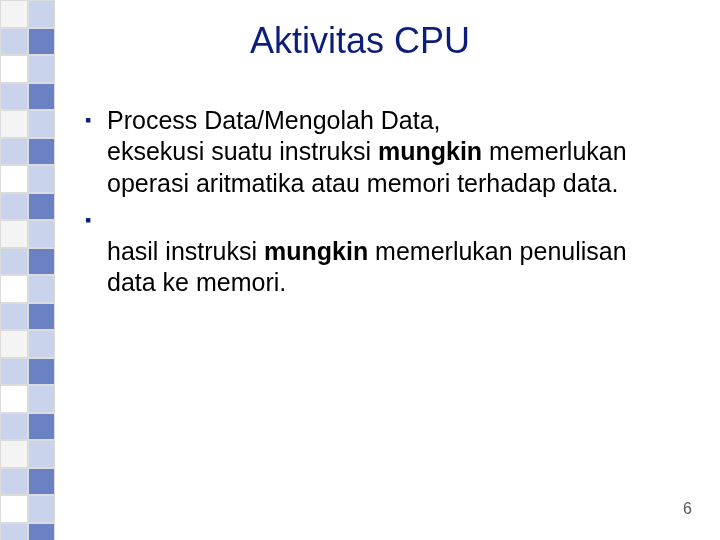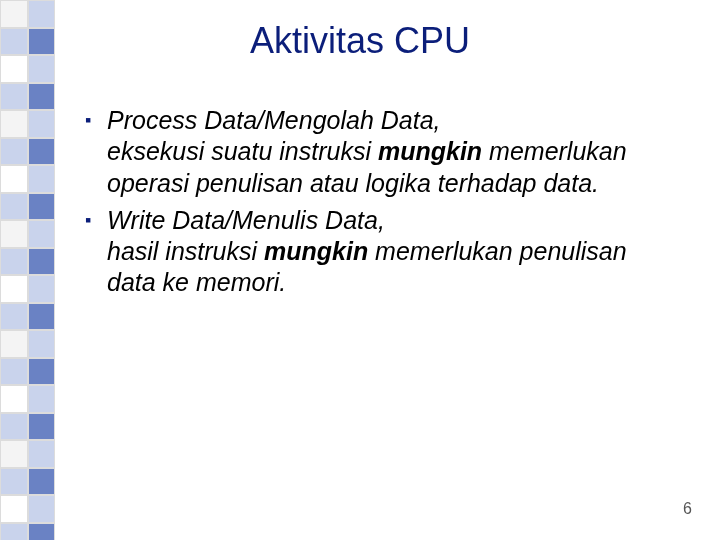--- a/index.html
+++ b/index.html
@@ -62,21 +62,20 @@
   }
   .bullet .marker {
     flex: 0 0 auto;
     width: 22px;
     color: #0b1e7a;
     font-size: 18px;
     line-height: 31px;
   }
   .bullet .text {
     flex: 1 1 auto;
-    font-style: italic;
   }
   .bold { font-weight: bold; }
 
   .pagenum {
     position: absolute;
     right: 28px;
     bottom: 22px;
     font-size: 16px;
     color: #555;
   }
@@ -129,26 +128,26 @@
       <div class="sq b"></div>
   </div>
 
   <div class="title">Aktivitas CPU</div>
 
   <div class="content">
     <div class="bullet">
       <div class="marker">▪</div>
       <div class="text">
         <span>Process Data/Mengolah Data,</span><br>
-        <span>eksekusi suatu instruksi </span><span class="bold">mungkin</span><span> memerlukan operasi penulisan atau logika terhadap data.</span>
+        <span>eksekusi suatu instruksi </span><span class="bold">mungkin</span><span> memerlukan operasi aritmatika atau memori terhadap data.</span>
       </div>
     </div>
     <div class="bullet">
       <div class="marker">▪</div>
       <div class="text">
-        <span>Write Data/Menulis Data,</span><br>
+        <br>
         <span>hasil instruksi </span><span class="bold">mungkin</span><span> memerlukan penulisan data ke memori.</span>
       </div>
     </div>
   </div>
 
   <div class="pagenum">6</div>
 </div>
 
 </body></html>

